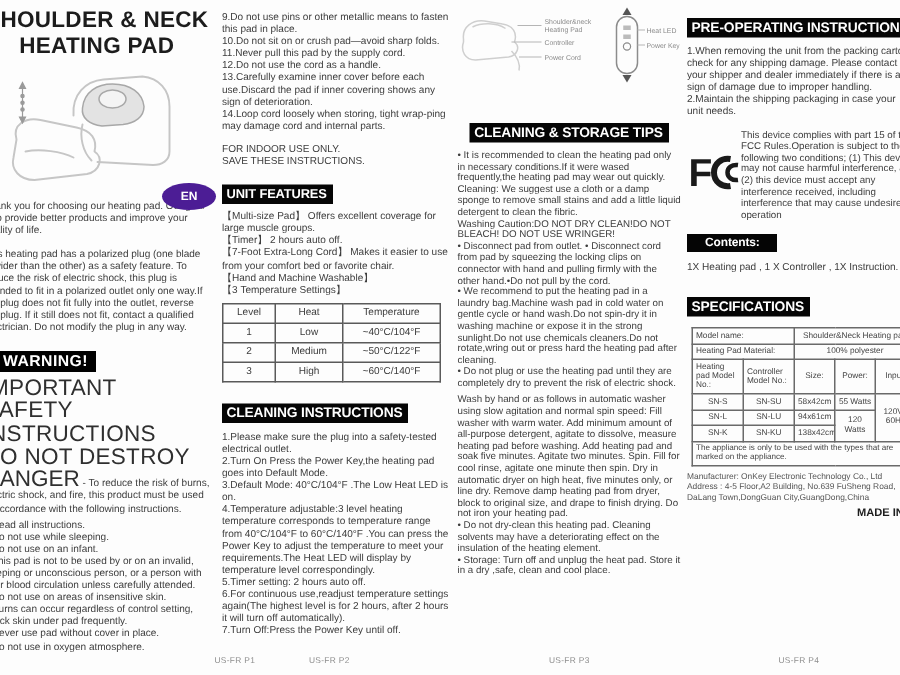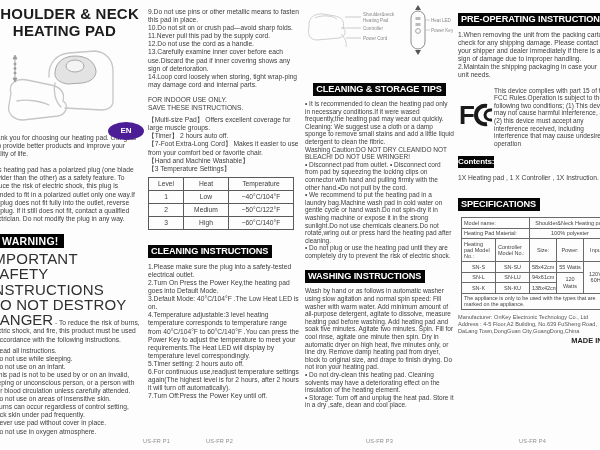--- a/index.html
+++ b/index.html
@@ -53,21 +53,21 @@
   #p3 .small{font-size:6.5px;line-height:7.6px;}
   .clean-list{margin-top:4px;}
   .sec-wash{margin-top:6px;}
   .wash-list{margin-top:4px;}
 
   
   .preop-text{margin-top:5px;width:150px;}
   .fcc-row{margin-top:7px;display:flex;align-items:flex-start;width:160px;}
   .fcc-logo{flex:0 0 36px;margin-top:14px;}
   .fcc-text{font-size:6.5px;line-height:7.6px;width:124px;}
-  .contents-bar{margin-top:9px;font-size:8px;padding:1px 0;}
+  .contents-bar{margin-top:9px;font-size:8px;padding:1px 12px;}
   .contents-text{margin-top:6px;font-size:6.7px;}
   .sec-spec{margin-top:12px;}
   .spec-table{border-collapse:collapse;margin-top:6px;margin-left:3px;width:150px;table-layout:fixed;}
   .spec-table td{border:1px solid #6a6a6a;font-size:5.5px;line-height:6.4px;color:#444;
        padding:1.5px 2px;text-align:center;overflow:hidden;}
   .spec-table td.lbl{text-align:left;}
   .spec-table td.note{text-align:left;font-size:5.4px;}
   .mfr{margin-top:4px;font-size:5.6px;line-height:6.6px;color:#555;width:158px;}
   .madein{margin-top:2px;font-size:7.4px;font-weight:bold;color:#1d1d1d;text-align:right;width:170px;}
 
@@ -137,20 +137,21 @@
       <div class="li small">10.Do not sit on or crush pad—avoid sharp folds.</div>
       <div class="li small">11.Never pull this pad by the supply cord.</div>
       <div class="li small">12.Do not use the cord as a handle.</div>
       <div class="li small">13.Carefully examine inner cover before each use.Discard the pad if inner covering shows any sign of deterioration.</div>
       <div class="li small">14.Loop cord loosely when storing, tight wrap-ping may damage cord and internal parts.</div>
     </div>
 
   <div class="small indoor">FOR INDOOR USE ONLY.</div>
   <div class="small">SAVE THESE INSTRUCTIONS.</div>
 
+  <div class="sec-unit"><span class="bar">UNIT FEATURES</span></div>
 
   <div class="feat-list">
       <div class="li small">【Multi-size Pad】 Offers excellent coverage for large muscle groups.</div>
       <div class="li small">【Timer】 2 hours auto off.</div>
       <div class="li small">【7-Foot Extra-Long Cord】 Makes it easier to use from your comfort bed or favorite chair.</div>
       <div class="li small">【Hand and Machine Washable】</div>
       <div class="li small">【3 Temperature Settings】</div>
     </div>
 
   <table class="temp-table">
@@ -228,21 +229,20 @@
 
   <div class="clean-list">
       <div class="para small">• It is recommended to clean the heating pad only in necessary conditions.If it were wased frequently,the heating pad may wear out quickly.</div>
       <div class="para small">Cleaning: We suggest use a cloth or a damp sponge to remove small stains and add a little liquid detergent to clean the fibric.</div>
       <div class="para small">Washing Caution:DO NOT DRY CLEAN!DO NOT BLEACH! DO NOT USE WRINGER!</div>
       <div class="para small">• Disconnect pad from outlet. • Disconnect cord from pad by squeezing the locking clips on connector with hand and pulling firmly with the other hand.•Do not pull by the cord.</div>
       <div class="para small">• We recommend to put the heating pad in a laundry bag.Machine wash pad in cold water on gentle cycle or hand wash.Do not spin-dry it in washing machine or expose it in the strong sunlight.Do not use chemicals cleaners.Do not rotate,wring out or press hard the heating pad after cleaning.</div>
       <div class="para small">• Do not plug or use the heating pad until they are completely dry to prevent the risk of electric shock.</div>
     </div>
 
-  <div class="sec-wash"><span class="bar wide">WASHING INSTRUCTIONS</span></div>
 
   <div class="wash-list">
       <div class="para small">Wash by hand or as follows in automatic washer using slow agitation and normal spin speed: Fill washer with warm water. Add minimum amount of all-purpose detergent, agitate to dissolve, measure heating pad before washing. Add heating pad and soak five minutes. Agitate two minutes. Spin. Fill for cool rinse, agitate one minute then spin. Dry in automatic dryer on high heat, five minutes only, or line dry. Remove damp heating pad from dryer, block to original size, and drape to finish drying. Do not iron your heating pad.</div>
       <div class="para small">• Do not dry-clean this heating pad. Cleaning solvents may have a deteriorating effect on the insulation of the heating element.</div>
       <div class="para small">• Storage: Turn off and unplug the heat pad. Store it in a dry ,safe, clean and cool place.</div>
     </div>
 </div>
 
 <div class="page" id="p4">
   <div class="sec-top"><span class="bar wide">PRE-OPERATING INSTRUCTIONS</span></div>

